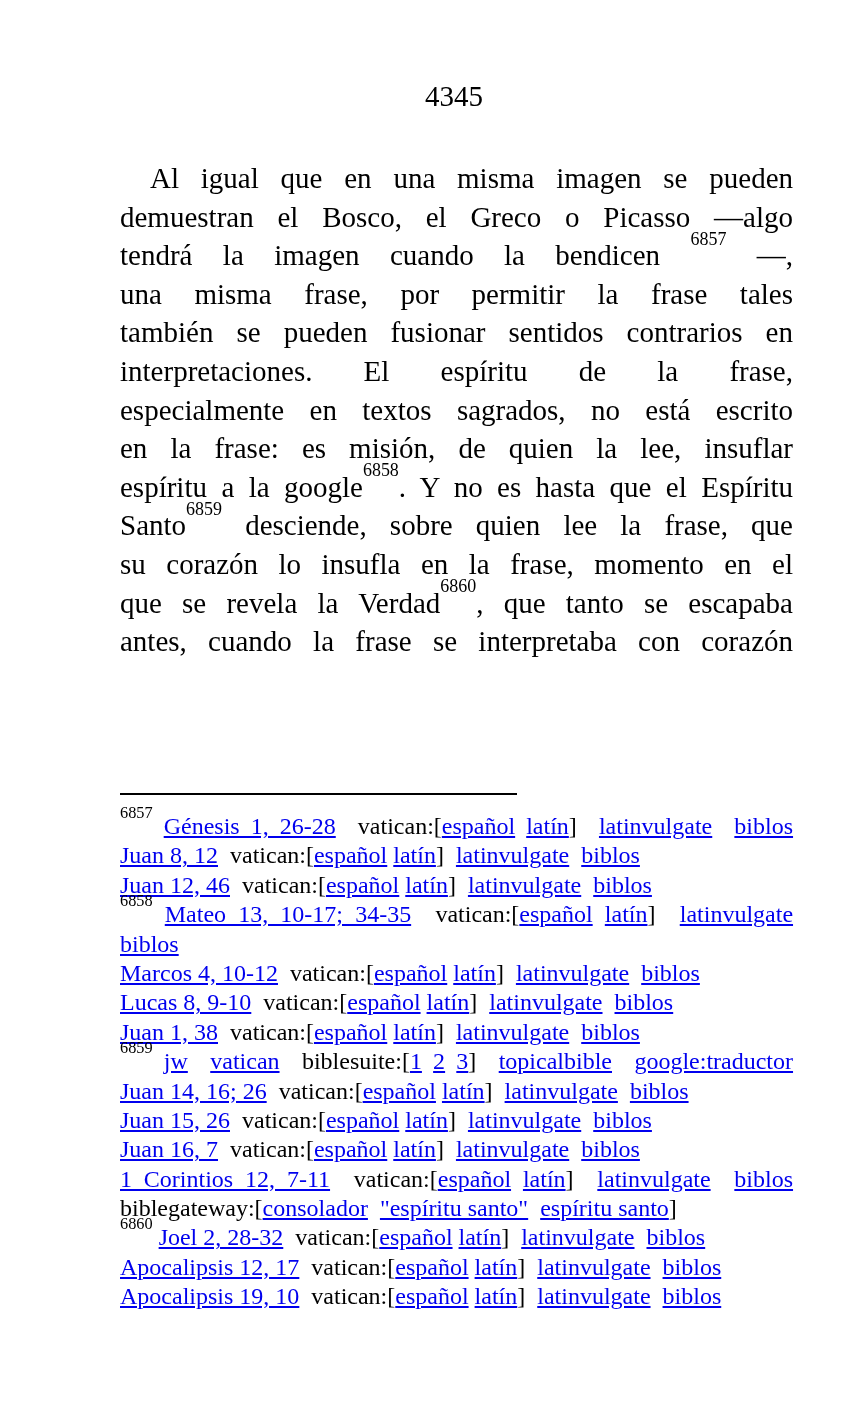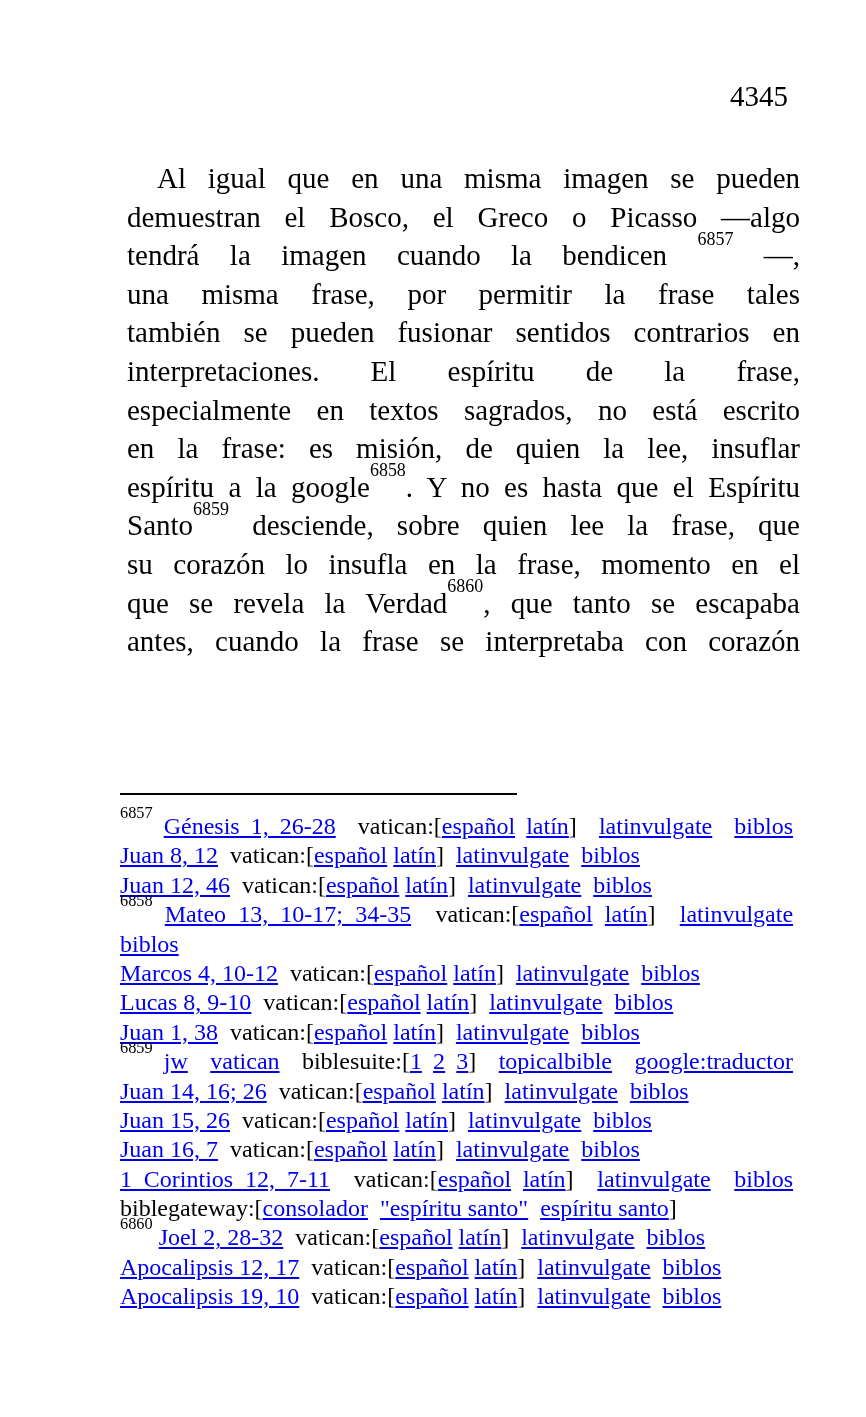--- a/index.html
+++ b/index.html
@@ -9,28 +9,27 @@
     color: #000000;
     font-family: "Liberation Serif", "DejaVu Serif", serif;
     position: relative;
     overflow: hidden;
   }
   .page { position: absolute; inset: 0; }
   .page-number {
     position: absolute;
     top: 80px; left: 120px; width: 668px;
     font-size: 29px;
-    text-align: right;
+    text-align: center;
   }
   .body-text {
     position: absolute;
     top: 159px; left: 120px; width: 673px;
     font-size: 29px;
     line-height: 38.6px;
-    margin-left: 7px;
   }
   .body-text .line {
     height: 38.6px;
     white-space: nowrap;
   }
   .line.justify {
     text-align: justify;
     text-align-last: justify;
   }
   .line.indent { text-indent: 30px; }

